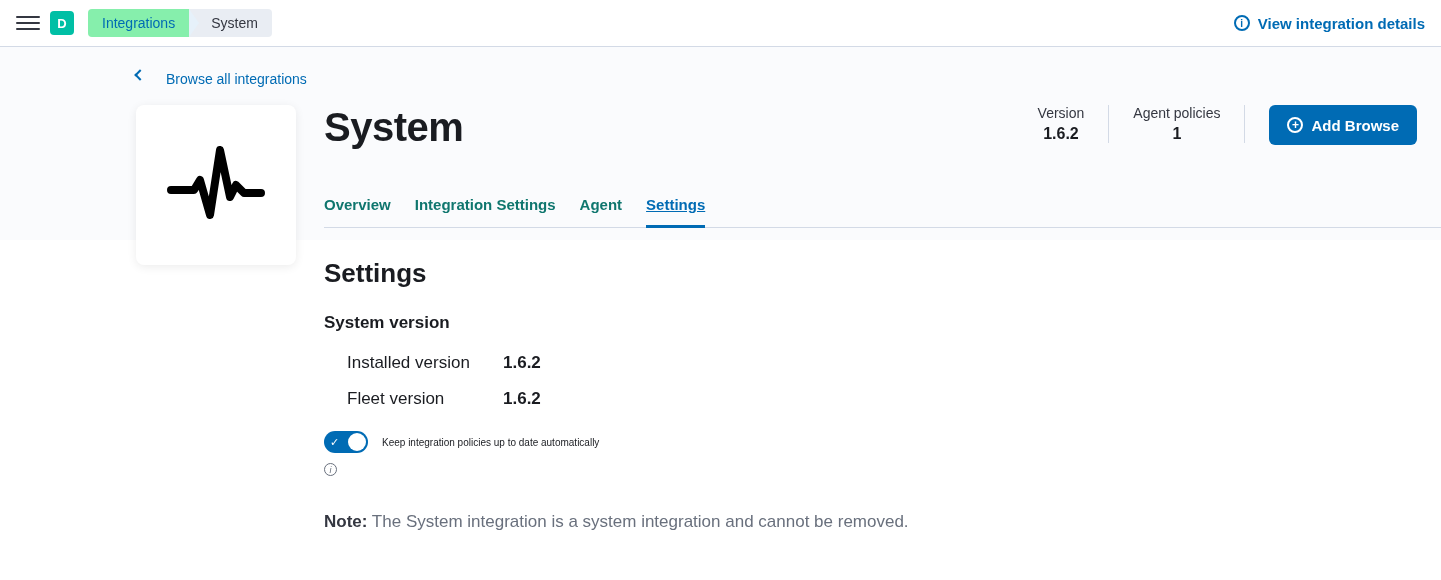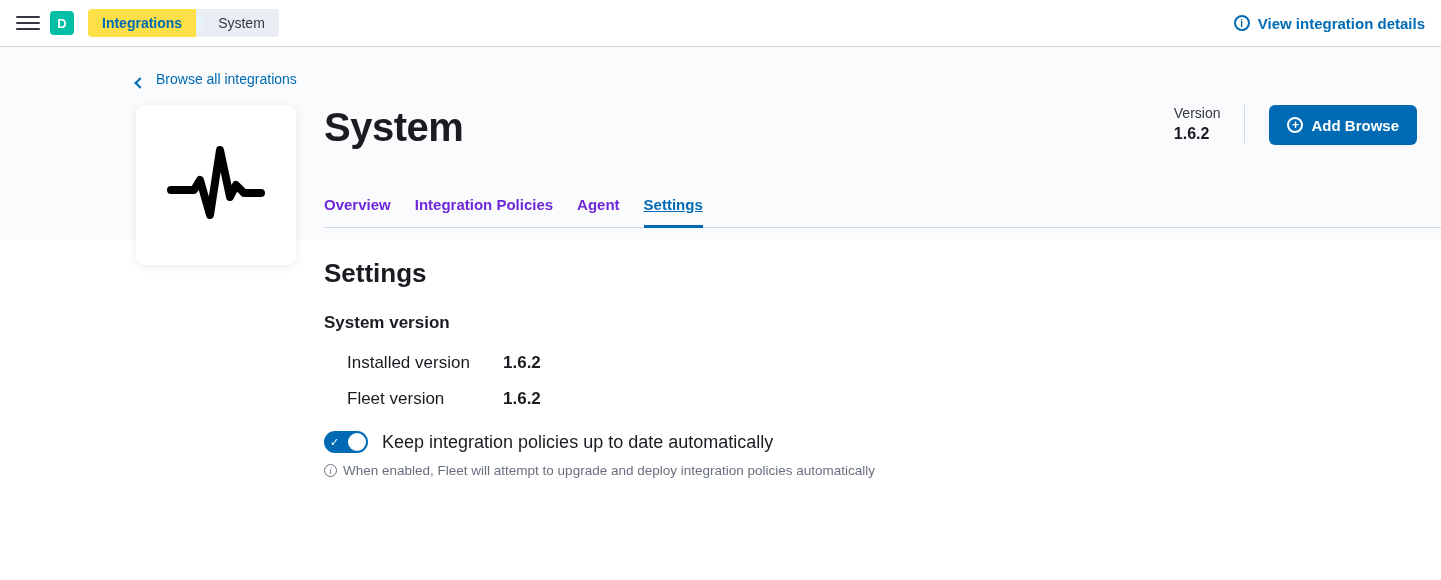--- a/index.html
+++ b/index.html
@@ -20,75 +20,75 @@
     .hamburger span { display: block; height: 2px; background: #343741; border-radius: 1px; }
 
     .avatar-badge {
       width: 24px; height: 24px; background: #00bfa5; border-radius: 4px; display: flex; align-items: center; justify-content: center; color: #fff; font-size: 13px; font-weight: 600; margin-right: 14px;
     }
 
     .breadcrumbs { display: flex; align-items: center; height: 28px; }
     .crumb {
       display: flex; align-items: center; height: 28px; padding: 0 14px; font-size: 14px; position: relative;
     }
-    .crumb-link { background: #fde047; color: #006bb4; cursor: pointer; border-radius: 4px 0 0 4px; font-weight: bold; }
+    .crumb-link { background: #86efac; color: #006bb4; cursor: pointer; border-radius: 4px 0 0 4px; }
     .crumb-link::after {
       content: ""; position: absolute; right: -10px; top: 0; border-top: 14px solid transparent; border-bottom: 14px solid transparent; border-left: 10px solid #e6f1fa; z-index: 2;
     }
     .crumb-current { background: #e9edf3; color: #343741; padding-left: 22px; border-radius: 0 4px 4px 0; margin-left: 0; }
 
     .top-right { margin-left: auto; display: flex; align-items: center; gap: 8px; color: #006bb4; font-weight: 600; font-size: 15px; cursor: pointer; }
     .info-circle { width: 16px; height: 16px; border: 2px solid #006bb4; border-radius: 50%; display: inline-flex; align-items: center; justify-content: center; font-size: 10px; font-weight: 700; }
 
     
     .page-wrap { padding: 24px 0 0 0; }
-    .back-link { display: flex; align-items: flex-end; gap: 12px; color: #006bb4; font-size: 14px; font-weight: 500; padding-left: 136px; margin-bottom: 18px; cursor: pointer; }
+    .back-link { display: flex; align-items: flex-start; gap: 22px; color: #006bb4; font-size: 14px; font-weight: 500; padding-left: 136px; margin-bottom: 18px; cursor: pointer; }
     .chev-left { display: inline-block; width: 8px; height: 8px; border-left: 2px solid #006bb4; border-bottom: 2px solid #006bb4; transform: rotate(45deg); }
 
     .header-area { display: flex; align-items: flex-start; padding: 0 24px 0 136px; position: relative; }
     .icon-card {
       width: 160px; height: 160px; background: #fff; border-radius: 8px; box-shadow: 0 2px 10px rgba(0,0,0,0.08); display: flex; align-items: center; justify-content: center; position: absolute; left: 136px; top: 0;
     }
     .icon-card svg { width: 100px; height: 100px; }
 
     .title-col { margin-left: 188px; flex: 1; display: flex; align-items: flex-start; }
     .page-title { font-size: 40px; font-weight: 700; color: #1a1c21; letter-spacing: -0.5px; }
 
     .stats { display: flex; align-items: stretch; margin-left: auto; gap: 0; }
-    .stat { text-align: left; padding: 0 24px; }
+    .stat { text-align: center; padding: 0 24px; }
     .stat:first-child { border-right: 1px solid #d3dae6; }
     .stat:nth-child(2) { border-right: 1px solid #d3dae6; }
     .stat-label { font-size: 14px; color: #343741; margin-bottom: 4px; }
     .stat-value { font-size: 16px; font-weight: 700; color: #1a1c21; }
 
     .add-btn {
       background: #006bb4; color: #fff; border: none; border-radius: 6px; padding: 0 18px; height: 40px; font-size: 15px; font-weight: 600; display: inline-flex; align-items: center; gap: 8px; cursor: pointer; margin-left: 24px;
     }
     .plus-circle { width: 16px; height: 16px; border: 2px solid #fff; border-radius: 50%; display: inline-flex; align-items: center; justify-content: center; font-size: 12px; line-height: 1; }
 
     
     .tabs-row { display: flex; gap: 24px; margin-left: 324px; margin-top: 46px; border-bottom: 1px solid #d3dae6; padding-right: 24px; width: calc(100% - 324px); }
-    .tab { padding-bottom: 12px; font-size: 15px; font-weight: 700; color: #6d28d9; cursor: pointer; }
+    .tab { padding-bottom: 12px; font-size: 15px; font-weight: 700; color: #0f766e; cursor: pointer; }
     .tab-active { color: #006bb4; text-decoration: underline; border-bottom: 3px solid #006bb4; margin-bottom: -1px; }
 
     
     .content { margin-left: 324px; padding-top: 30px; padding-right: 24px; }
     .section-title { font-size: 26px; font-weight: 700; color: #1a1c21; margin-bottom: 24px; }
     .sub-title { font-size: 17px; font-weight: 700; color: #1a1c21; margin-bottom: 20px; }
     .kv-row { display: flex; margin-bottom: 16px; font-size: 17px; color: #1a1c21; }
     .kv-label { width: 156px; margin-left: 23px; }
     .kv-value { font-weight: 700; }
 
     .switch-row { display: flex; align-items: center; gap: 14px; margin-top: 22px; }
     .switch {
       width: 44px; height: 22px; background: #006bb4; border-radius: 11px; position: relative; cursor: pointer; display: flex; align-items: center;
     }
     .switch-check { color: #fff; font-size: 11px; margin-left: 6px; }
     .switch-knob { position: absolute; right: 2px; top: 2px; width: 18px; height: 18px; background: #fff; border-radius: 50%; }
-    .switch-label { font-size: 18px; color: #1a1c21; }
+    .switch-label { font-size: 10px; color: #1a1c21; }
 
     .help-row { display: flex; align-items: center; gap: 6px; margin-top: 10px; color: #69707d; font-size: 13.5px; }
     .help-icon { width: 13px; height: 13px; border: 1.3px solid #69707d; border-radius: 50%; display: inline-flex; align-items: center; justify-content: center; font-size: 9px; font-style: italic; }
 
     .note-line { margin-top: 36px; font-size: 17px; color: #69707d; }
     .note-label { font-weight: 700; color: #343741; }
 
     
     .under-header-bg { position: absolute; left: 0; right: 0; top: 47px; bottom: 0; background: #fafbfd; z-index: -1; }
     .white-band { position: absolute; left: 0; right: 0; top: 240px; bottom: 0; background: #fff; z-index: -1; }
@@ -137,32 +137,36 @@
     </div>
 
     <div class="title-col">
       <h1 class="page-title">System</h1>
 
       <div class="stats">
         <div class="stat">
           <div class="stat-label">Version</div>
           <div class="stat-value">1.6.2</div>
         </div>
+        <div class="stat">
+          <div class="stat-label">Agent policies</div>
+          <div class="stat-value">1</div>
+        </div>
       </div>
 
       <button class="add-btn">
         <span class="plus-circle">+</span>
         <span>Add Browse</span>
       </button>
     </div>
   </div>
 
   <div class="tabs-row">
     <div class="tab">Overview</div>
-    <div class="tab">Integration Policies</div>
+    <div class="tab">Integration Settings</div>
     <div class="tab">Agent</div>
     <div class="tab tab-active">Settings</div>
   </div>
 
   <div class="content">
     <h2 class="section-title">Settings</h2>
     <h3 class="sub-title">System version</h3>
 
     <div class="kv-row">
       <div class="kv-label">Installed version</div>
@@ -176,18 +180,20 @@
     <div class="switch-row">
       <div class="switch">
         <span class="switch-check">✓</span>
         <span class="switch-knob"></span>
       </div>
       <span class="switch-label">Keep integration policies up to date automatically</span>
     </div>
 
     <div class="help-row">
       <span class="help-icon">i</span>
-      <span>When enabled, Fleet will attempt to upgrade and deploy integration policies automatically</span>
     </div>
 
+    <p class="note-line">
+      <span class="note-label">Note:</span><span> The System integration is a system integration and cannot be removed.</span>
+    </p>
   </div>
 
 </div>
 
 </body></html>

